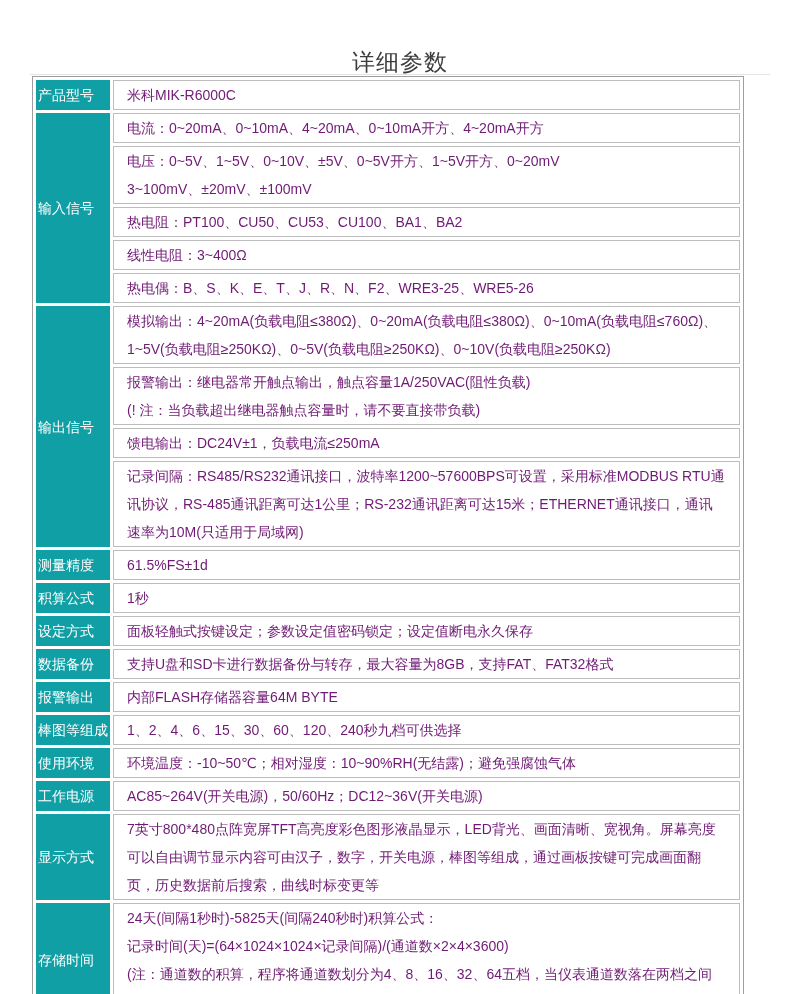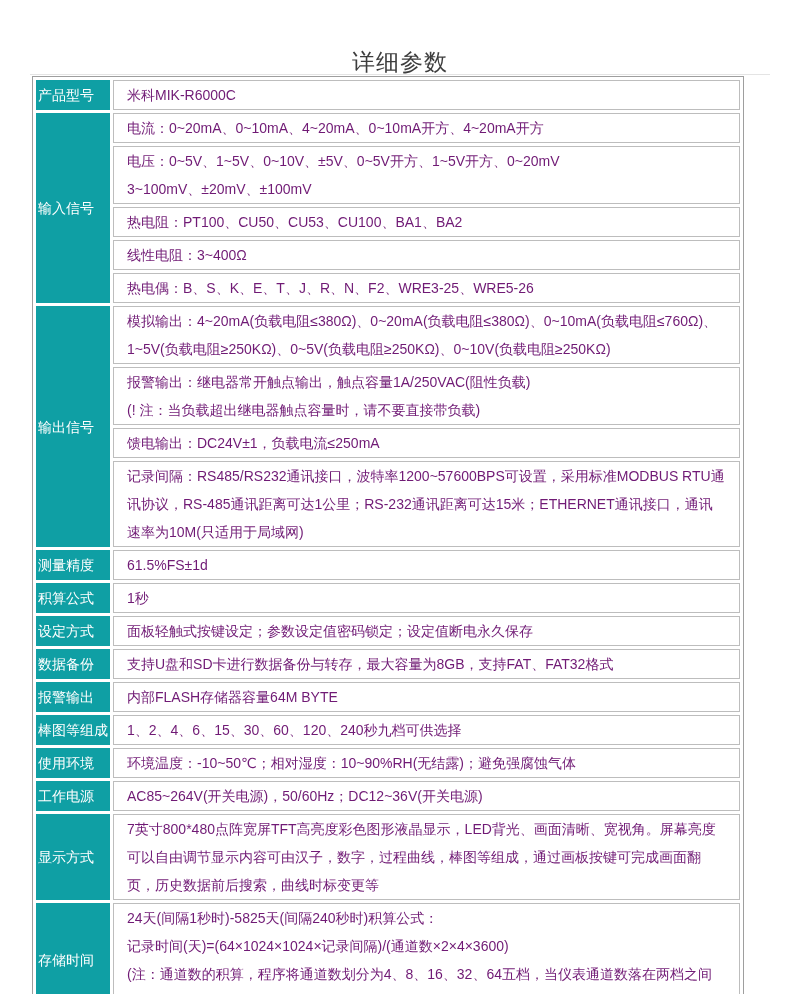--- a/index.html
+++ b/index.html
@@ -177,21 +177,21 @@
     <tr>
       <td class="lbl">工作电源</td>
       <td class="val">
         <div class="ln">AC85~264V(开关电源)，50/60Hz；DC12~36V(开关电源)</div>
       </td>
     </tr>
 
     <tr>
       <td class="lbl">显示方式</td>
       <td class="val">
-        <div class="ln">7英寸800*480点阵宽屏TFT高亮度彩色图形液晶显示，LED背光、画面清晰、宽视角。屏幕亮度可以自由调节显示内容可由汉子，数字，过程曲线，棒图等组成，通过画板按键可完成画面翻页，历史数据前后搜索，曲线时标变更等</div>
+        <div class="ln">7英寸800*480点阵宽屏TFT高亮度彩色图形液晶显示，LED背光、画面清晰、宽视角。屏幕亮度可以自由调节显示内容可由汉子，数字，开关电源，棒图等组成，通过画板按键可完成画面翻页，历史数据前后搜索，曲线时标变更等</div>
       </td>
     </tr>
 
     <tr>
       <td class="lbl">存储时间</td>
       <td class="val">
         <div class="ln">24天(间隔1秒时)-5825天(间隔240秒时)积算公式：</div>
         <div class="ln">记录时间(天)=(64×1024×1024×记录间隔)/(通道数×2×4×3600)</div>
         <div class="ln">(注：通道数的积算，程序将通道数划分为4、8、16、32、64五档，当仪表通道数落在两档之间时，以大的数作为计算的通道数。例如：仪表通道数是12路，公式中通道数以16计算)</div>
       </td>

